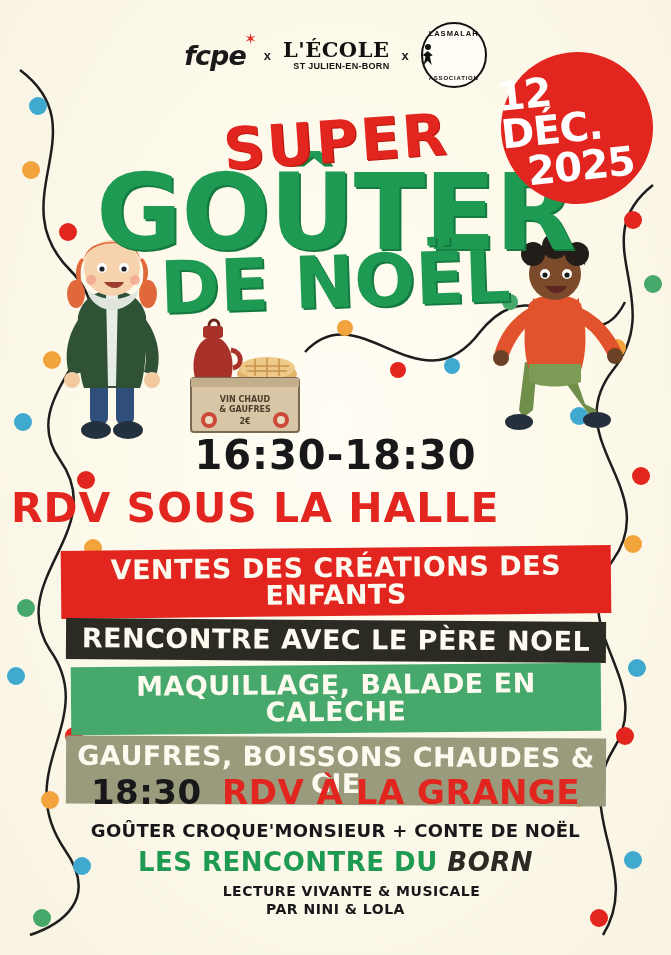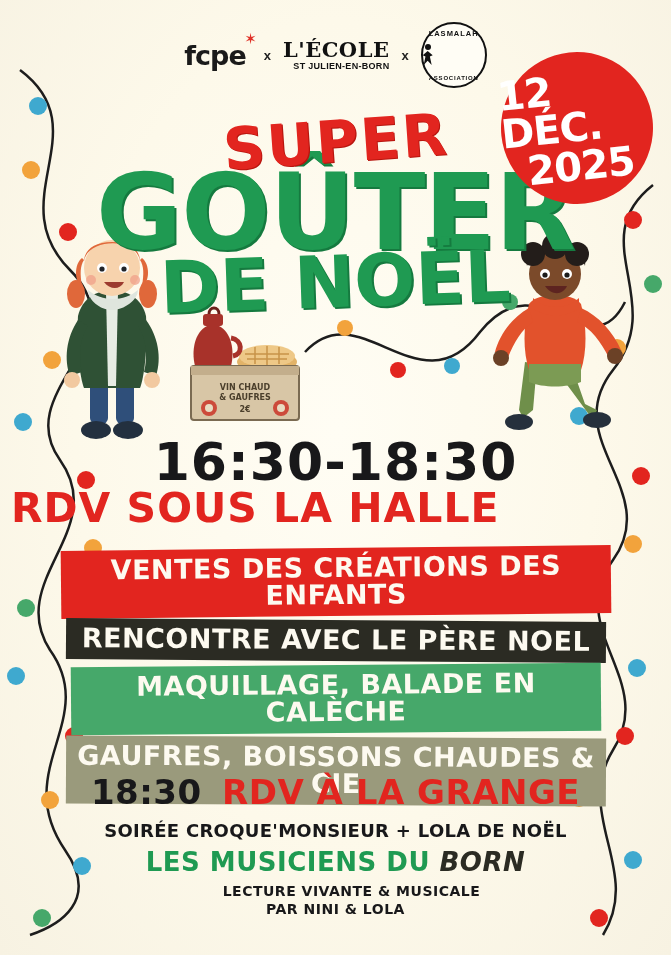--- a/index.html
+++ b/index.html
@@ -37,20 +37,21 @@
     display: flex;
     align-items: center;
     justify-content: center;
     gap: 12px;
     z-index: 5;
   }
   .logo-fcpe {
     font-family: "DejaVu Sans", sans-serif;
     font-size: 27px;
     font-weight: bold;
+    font-style: italic;
     color: #1a1a1a;
     letter-spacing: -1px;
     position: relative;
     padding-right: 6px;
   }
   .logo-fcpe .star {
     position: absolute;
     top: -10px;
     right: -4px;
     font-size: 15px;
@@ -209,21 +210,21 @@
   }
 
   
   .time-main {
     position: absolute;
     top: 432px;
     left: 0;
     width: 671px;
     text-align: center;
     font-family: "DejaVu Sans", sans-serif;
-    font-size: 52px;
+    font-size: 40px;
     font-weight: bold;
     color: #18181a;
     letter-spacing: 1px;
     z-index: 4;
   }
   .rdv-halle {
     position: absolute;
     top: 484px;
     left: 0;
     width: 671px;
@@ -330,21 +331,21 @@
     position: absolute;
     right: 42px;
     top: 232px;
     width: 140px;
     height: 215px;
     z-index: 3;
   }
   .crate {
     position: absolute;
     left: 185px;
-    top: 302px;
+    top: 314px;
     width: 120px;
     height: 128px;
     z-index: 3;
   }
 </style>
 </head>
 <body>
 
 <div class="poster">
 
@@ -528,21 +529,21 @@
     <div class="banner b1" style="background: rgb(43, 43, 35);">RENCONTRE AVEC LE PÈRE NOEL</div>
     <div class="banner b2" style="background: rgb(70, 168, 106);">MAQUILLAGE, BALADE EN CALÈCHE</div>
     <div class="banner b3" style="background: rgb(154, 154, 124);">GAUFRES, BOISSONS CHAUDES &amp; CIE</div>
   </div>
 
   <div class="evening">
     <div class="ev-line1">
       <span>18:30</span>
       <span class="red">RDV À LA GRANGE</span>
     </div>
-    <div class="ev-line2">SOIRÉE CROQUE'MONSIEUR + LOLA DE NOËL</div>
+    <div class="ev-line2">GOÛTER CROQUE'MONSIEUR + CONTE DE NOËL</div>
     <div class="ev-line3">
-      <span>LES MUSICIENS DU </span><span class="dark">BORN</span>
+      <span>LES RENCONTRE DU </span><span class="dark">BORN</span>
     </div>
     <div class="ev-line4">LECTURE VIVANTE &amp; MUSICALE</div>
     <div class="ev-line5">PAR NINI &amp; LOLA</div>
   </div>
 
 </div>
 
 </body></html>

